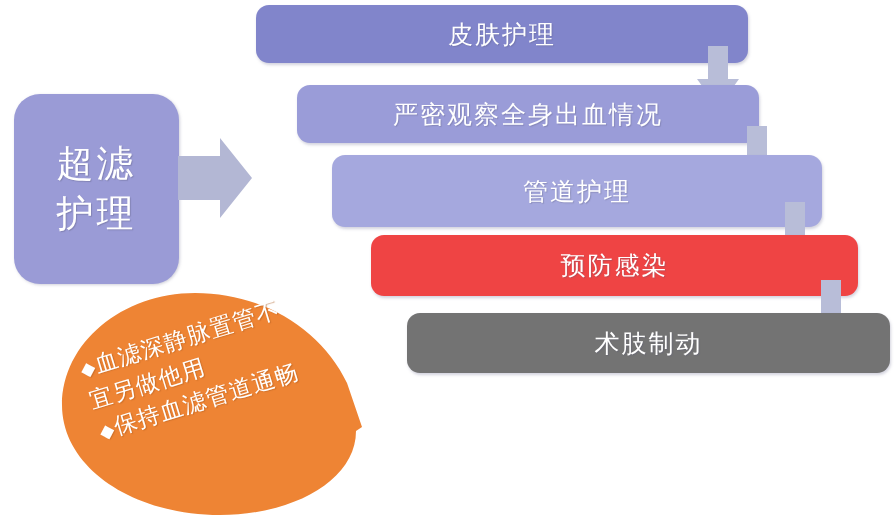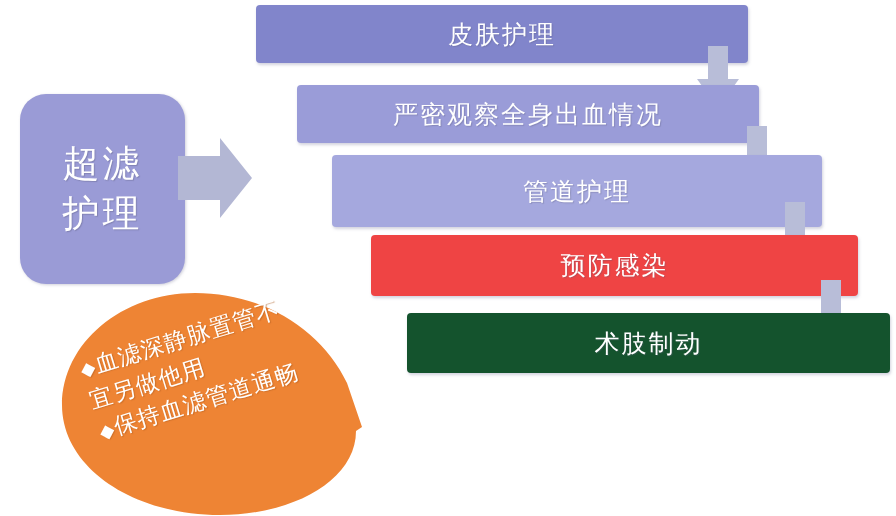--- a/index.html
+++ b/index.html
@@ -14,21 +14,21 @@
     position: relative;
     width: 896px;
     height: 516px;
     background: #ffffff;
     overflow: hidden;
   }
 
   
   .title-box {
     position: absolute;
-    left: 20px;
+    left: 14px;
     top: 94px;
     width: 165px;
     height: 190px;
     border-radius: 26px;
     background: #9A9BD6;
     display: flex;
     flex-direction: column;
     align-items: center;
     justify-content: center;
     box-shadow: 1px 1px 3px rgba(120,120,150,0.35);
@@ -46,21 +46,21 @@
     position: absolute;
     left: 178px;
     top: 138px;
     width: 74px;
     height: 80px;
   }
 
   
   .step {
     position: absolute;
-    border-radius: 4px;
+    border-radius: 13px;
     display: flex;
     align-items: center;
     justify-content: center;
     box-shadow: 1px 2px 3px rgba(130,130,160,0.35);
   }
   .step-label {
     color: #ffffff;
     font-size: 25px;
     letter-spacing: 2px;
     text-shadow: 1px 1px 1px rgba(90,90,120,0.3);
@@ -152,21 +152,21 @@
   <div class="step" style="left:371px; top:235px; width:487px; height:61px; background:#ef4444;">
     <span class="step-label">预防感染</span>
   </div>
 
   <div class="down-arrow" style="left:810px; top:280px;">
     <svg width="42" height="62" viewBox="0 0 42 62" xmlns="http://www.w3.org/2000/svg">
       <polygon points="11,0 31,0 31,33 42,33 21,62 0,33 11,33" fill="#B8BDD8"></polygon>
     </svg>
   </div>
 
-  <div class="step" style="left:407px; top:313px; width:483px; height:60px; background:#14532d;">
+  <div class="step" style="left:407px; top:313px; width:483px; height:60px; background:#737373;">
     <span class="step-label">术肢制动</span>
   </div>
 
   <div class="callout">
     <svg width="302" height="224" viewBox="0 0 302 224" xmlns="http://www.w3.org/2000/svg">
       <path d="M 135 2
                C 205 2, 262 40, 287 92
                L 302 136
                L 296 140
                C 296 190, 232 224, 160 224

